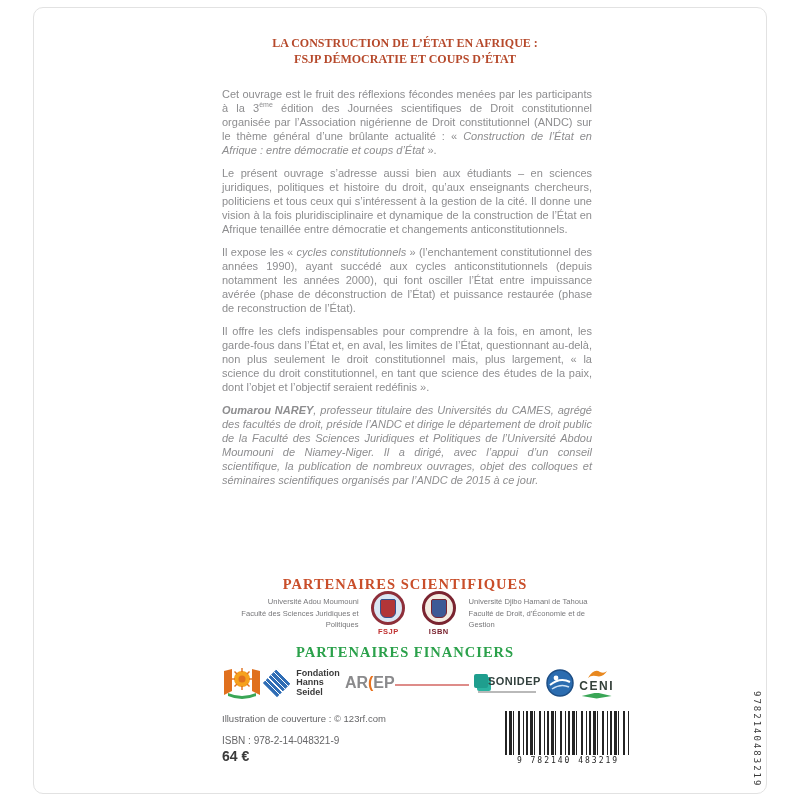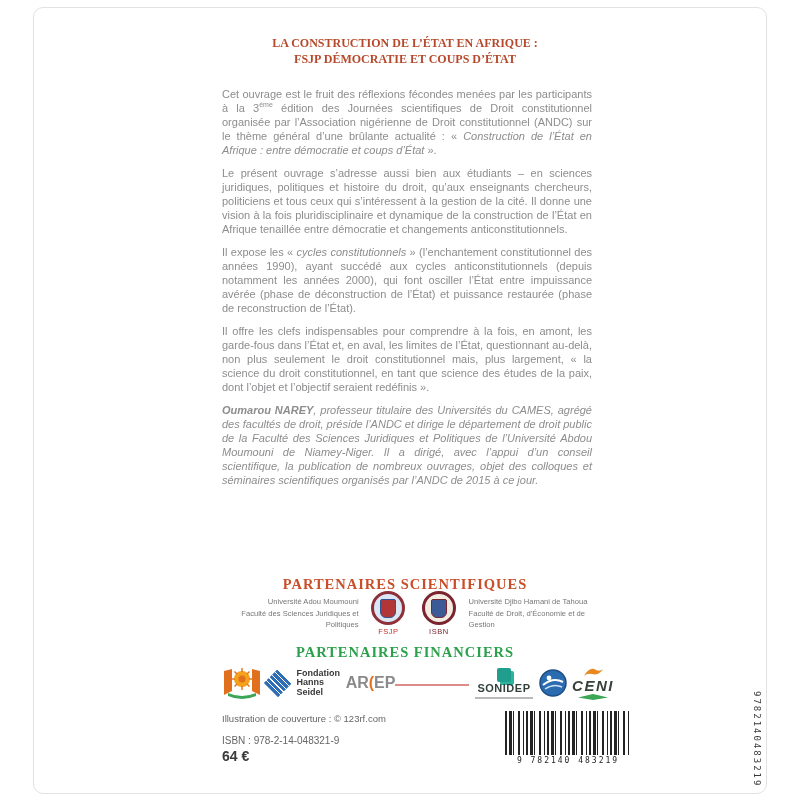--- a/index.html
+++ b/index.html
@@ -34,44 +34,44 @@
   .sci-caption.left{text-align:right;}
   .sci-caption.right{text-align:left;}
   .crest-block{display:flex;flex-direction:column;align-items:center;width:44px;}
   .crest{width:34px;height:34px;border-radius:50%;box-sizing:border-box;
         display:flex;align-items:center;justify-content:center;}
   .crest.fsjp{border:3px solid #8e2f3a;background:#dbe7f4;}
   .crest.fadeg{border:3px solid #7a2430;background:#f3ece2;}
   .crest-inner{width:14px;height:17px;border-radius:2px 2px 6px 6px;}
   .fsjp .crest-inner{background:#b23537;border:1px solid #33518e;}
   .fadeg .crest-inner{background:#3c5a96;border:1px solid #7a2430;}
-  .crest-label{font-size:7.5px;font-weight:normal;margin-top:2px;letter-spacing:0.5px;}
+  .crest-label{font-size:7.5px;font-weight:bold;margin-top:2px;letter-spacing:0.5px;}
   .crest-label.fsjp-l{color:#c03030;}
   .crest-label.fadeg-l{color:#7a2430;}
 
   
   #fin-row{position:absolute;left:222px;top:665px;width:392px;display:flex;
         align-items:center;justify-content:space-between;}
   .hss{display:flex;align-items:center;gap:9px;}
   .hss-diamond{width:20px;height:20px;transform:rotate(45deg);
         background:repeating-linear-gradient(0deg,#2f6db5 0 3px,#ffffff 3px 4px);}
   .hss-text{font-size:9px;font-weight:bold;color:#3a3a3a;line-height:1.05;}
   .arcep{display:flex;flex-direction:row;align-items:center;}
   .arcep-word{font-size:16px;font-weight:bold;color:#8a8a8c;line-height:1;}
   .arcep-paren{color:#e8731f;}
   .tagline-bar{height:2px;background:#c8403a;opacity:.6;margin-top:3px;}
   .arcep .tagline-bar{width:74px;}
   .sonidep{display:flex;flex-direction:column;align-items:center;}
-  .sonidep-main{display:flex;align-items:center;gap:0;flex-direction:column;}
+  .sonidep-main{display:flex;align-items:center;gap:0;}
   .sonidep-icon{width:14px;height:14px;background:#1f9e8e;border-radius:2px;
         box-shadow:3px 3px 0 #2bb3a0;}
   .sonidep-word{font-size:11px;font-weight:bold;color:#33413e;letter-spacing:0.5px;}
   .sonidep .tagline-bar{width:58px;background:#8a8a8a;}
   .ceni{display:flex;flex-direction:column;align-items:center;line-height:1;}
-  .ceni-word{font-size:15px;font-weight:bold;color:#35413a;letter-spacing:1.5px;font-style:italic;}
+  .ceni-word{font-size:12px;font-weight:bold;color:#35413a;letter-spacing:1.5px;}
   .ceni-swoosh{width:30px;height:6px;background:#3aa656;
         clip-path:polygon(0 60%,50% 0,100% 60%,50% 100%);margin-top:1px;}
 
   
   #footer-left{position:absolute;left:222px;top:713px;color:#666668;}
   #illustration-credit{font-size:9.5px;}
   #isbn-line{font-size:10px;margin-top:11px;}
   #price{font-size:14px;font-weight:bold;color:#3a3a3a;margin-top:2px;}
 
   #barcode-block{position:absolute;left:505px;top:711px;width:126px;text-align:center;}

